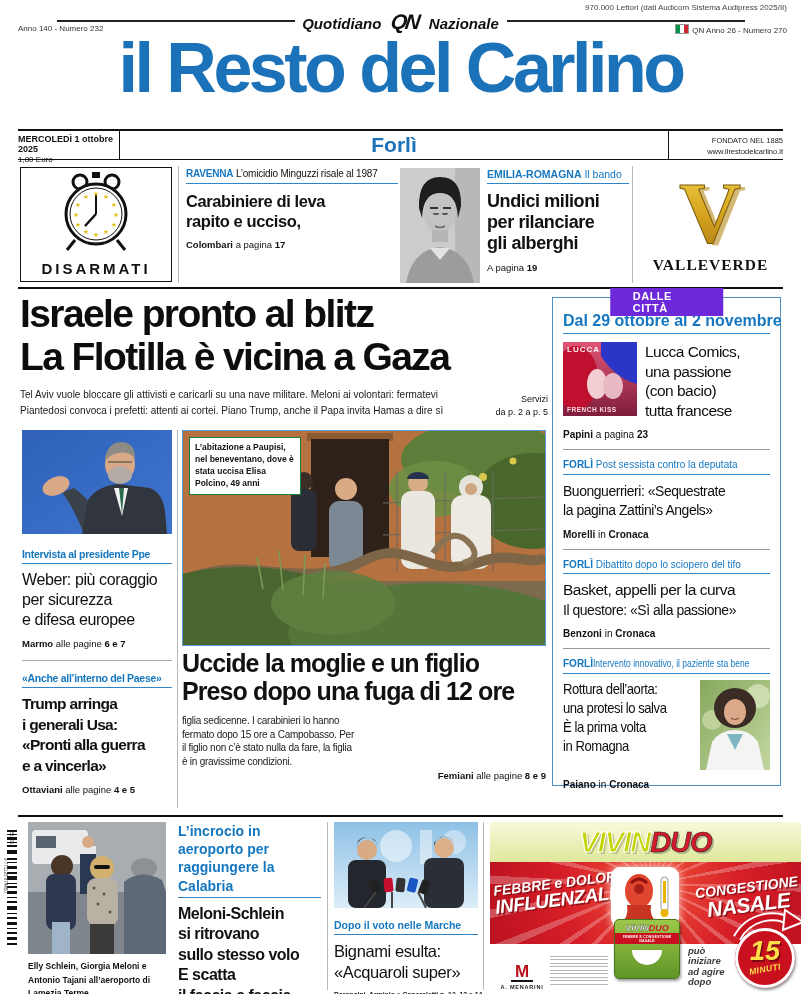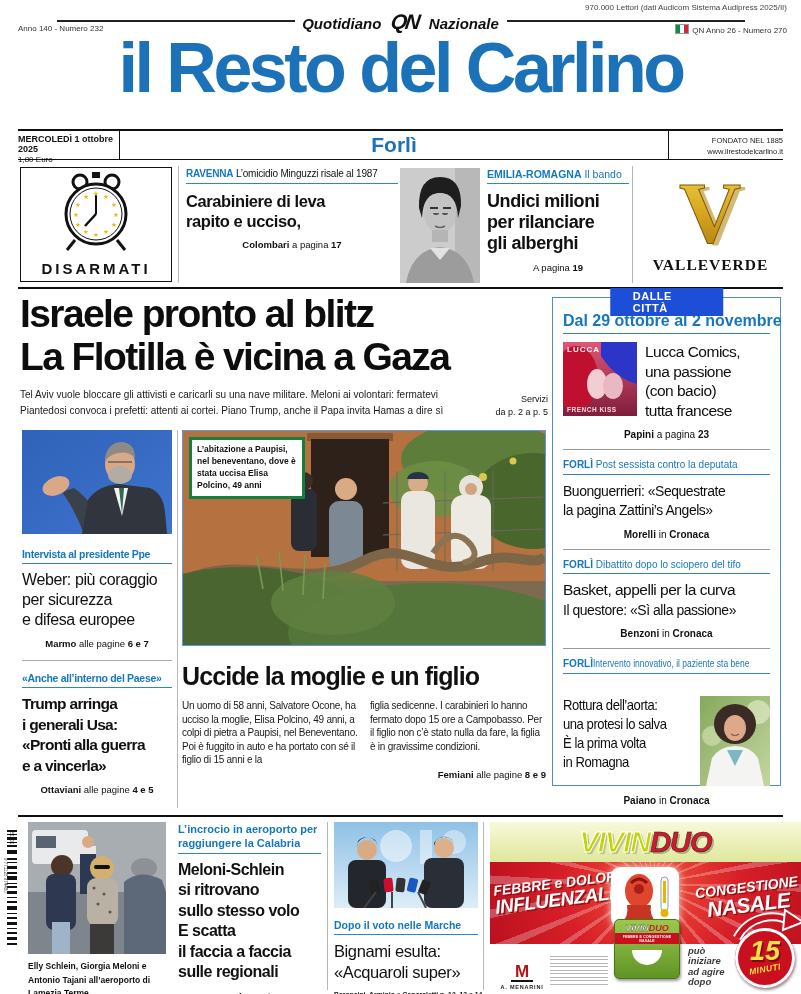--- a/index.html
+++ b/index.html
@@ -28,21 +28,21 @@
   .db-price{font-size:8px;margin-top:1px;}
   .db-center{flex:1;text-align:center;padding-top:2px;}
   .db-city{font-size:21px;font-weight:bold;color:#1b72b8;}
   .db-right{width:114px;border-left:1px solid #111;text-align:right;font-size:7.5px;padding-top:4px;line-height:1.5;color:#222;}
 
   
   .k{color:#1577c0;border-bottom:1px solid #2e86c8;padding-bottom:2px;line-height:1.25;}
   .k .t{font-weight:bold;}
   .k .x{font-weight:normal;}
   .k.darkx .x{color:#111;}
-  .by{font-size:9.5px;margin-top:8px;text-align:center;}
+  .by{font-size:9.5px;margin-top:8px;}
   .by .n,.by .p{font-weight:bold;}
 
   
   .topstrip{top:166px;left:18px;width:765px;height:119px;}
   .clockbox{left:2px;top:1px;width:150px;height:113px;border:1.5px solid #111;text-align:center;}
   .clock-label{font-size:15px;font-weight:bold;letter-spacing:3px;margin-top:0px;}
   .ts-ravenna{left:168px;top:2px;width:212px;}
   .ts-ravenna .k{font-size:10px;letter-spacing:-0.2px;}
   .ts-ravenna .ln{font-size:16.5px;font-weight:bold;letter-spacing:-0.4px;line-height:20px;}
   .ts-hl{margin-top:7px;}
@@ -64,55 +64,55 @@
 
   
   .leftcol{top:430px;left:22px;width:150px;}
   .leftcol .k{font-size:10.5px;letter-spacing:-0.3px;}
   .weber-hl .ln{font-size:16px;letter-spacing:-0.4px;line-height:20px;}
   .trump-hl .ln{font-size:15.5px;font-weight:bold;letter-spacing:-0.7px;line-height:20.5px;}
   .colrule{border:none;border-top:1px solid #aaa;margin:11px 0;}
 
   .centercol{top:430px;left:182px;width:364px;}
   .crime-wrap{position:relative;width:362px;height:214px;border:1px solid #5b9bd5;}
-  .crime-cap{position:absolute;top:6px;left:6px;width:100px;background:#fff;border:3px solid #15803d;
+  .crime-cap{position:absolute;top:6px;left:6px;width:100px;background:#fff;border:1px solid #15803d;
              padding:4px 5px;font-size:8.5px;font-weight:bold;line-height:1.4;}
-  .center-hl{margin-top:16px;}
+  .center-hl{margin-top:3px;}
   .center-hl .ln{font-size:25px;font-weight:800;letter-spacing:-0.9px;line-height:28px;}
   .bodyrow{margin-top:9px;display:flex;gap:12px;}
   .bodycol{width:176px;font-size:10px;letter-spacing:-0.25px;line-height:1.36;color:#1a1a1a;}
   .center-by{text-align:right;margin-top:2px;}
 
   
   .rightcol{top:297px;left:552px;width:229px;height:489px;border:1.5px solid #4e8fc7;box-sizing:border-box;}
-  .badge{position:absolute;top:-10px;left:50%;transform:translateX(-50%);background:#1d4ed8;color:#fff;
+  .badge{position:absolute;top:-10px;left:50%;transform:translateX(-50%);background:#6d28d9;color:#fff;
          font-weight:bold;font-size:11px;padding:2px 23px;letter-spacing:0.5px;}
   .rc-inner{padding:13px 10px 0 10px;}
   .rc-inner .k{font-size:10px;}
   .rc-hl .ln{font-size:15.5px;letter-spacing:-0.5px;line-height:19.5px;color:#0e0e0e;}
   .rc-div{border:none;border-top:1px solid #999;margin:9px 0;}
   .lucca-row{display:flex;margin-top:8px;}
   .lucca-img{position:relative;width:74px;height:74px;flex:none;text-decoration:underline;}
   .lucca-t1{position:absolute;top:3px;left:4px;color:#fff;font-weight:bold;font-size:8px;letter-spacing:1px;opacity:.95;}
   .lucca-t2{position:absolute;bottom:3px;left:4px;color:#ffd7dd;font-weight:bold;font-size:6.5px;letter-spacing:.5px;}
   .lucca-row .rc-hl{margin-left:8px;}
-  .aorta-row{display:flex;margin-top:22px;gap:16px;}
+  .aorta-row{display:flex;margin-top:6px;gap:16px;}
   .aorta-row .rc-hl{width:127px;}
   .aorta-row .rc-hl .ln{font-size:14.5px;line-height:19px;}
   .aorta-img{width:70px;height:90px;flex:none;margin-left:2px;}
   .rc-k-top{margin-top:6px;}
   .rc-by{font-size:10px;margin-top:9px;}
 
   
   .bottom{top:822px;left:0;width:801px;height:172px;}
   .barcode{left:2px;top:6px;width:17px;height:134px;}
   .meloni-photo{left:28px;top:0;width:138px;height:132px;}
   .meloni-cap{left:28px;top:138px;width:140px;font-size:8.5px;font-weight:bold;line-height:1.6;}
   .meloni-art{left:178px;top:0;width:143px;}
-  .meloni-art .k{font-size:11px;line-height:1.3;}
+  .meloni-art .k{font-size:14px;line-height:1.3;}
   .meloni-hl{margin-top:6px;}
   .meloni-hl .ln{font-size:16px;font-weight:bold;letter-spacing:-0.5px;line-height:20.5px;}
   .bignami{left:334px;top:0;width:144px;}
   .bignami .k{font-size:10.5px;margin-top:7px;}
   .bignami-hl{margin-top:6px;}
   .bignami-hl .ln{font-size:16.5px;letter-spacing:-0.4px;line-height:21px;}
   .bignami-by{font-size:7.6px;margin-top:7px;white-space:nowrap;transform:scaleX(.9);transform-origin:left;}
 
   
   .ad{left:490px;top:0;width:311px;height:172px;overflow:hidden;}
@@ -390,23 +390,23 @@
           <line x1="100" y1="160" x2="96" y2="120"></line>
             <line x1="120" y1="164" x2="122" y2="124"></line>
           <line x1="140" y1="168" x2="142" y2="132"></line>
             <line x1="80" y1="158" x2="74" y2="126"></line>
         </g>
       </svg>
       <div class="crime-cap">L’abitazione a Paupisi, nel beneventano, dove è stata uccisa Elisa Polcino, 49 anni</div>
     </div>
     <div class="center-hl">
       <div class="ln nw">Uccide la moglie e un figlio</div>
+      <div class="ln nw">Preso dopo una fuga di 12 ore</div>
     </div>
     <div class="bodyrow">
-      <div class="bodycol">Un uomo di 58 anni, Salvatore Ocone, ha ucciso la moglie, Elisa Polcino, 49 anni, a colpi di pietra a Paupisi, nel Beneventano. Poi è fuggito in auto e ha portato con sé il figlio di 15 anni e la</div>
       <div class="bodycol">figlia sedicenne. I carabinieri lo hanno fermato dopo 15 ore a Campobasso. Per il figlio non c’è stato nulla da fare, la figlia è in gravissime condizioni.</div>
     </div>
     <div class="by center-by">
       <span class="n">Femiani</span>
       <span>alle pagine</span>
       <span class="p">8 e 9</span>
     </div>
   </div>
 
   <div class="abs rightcol">

